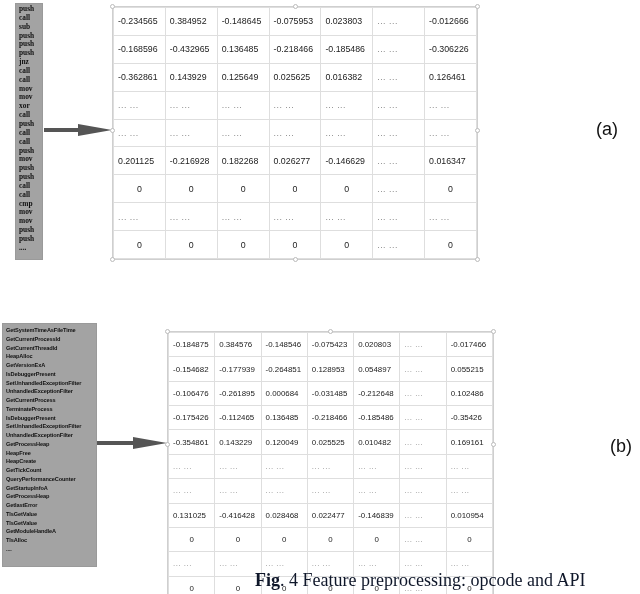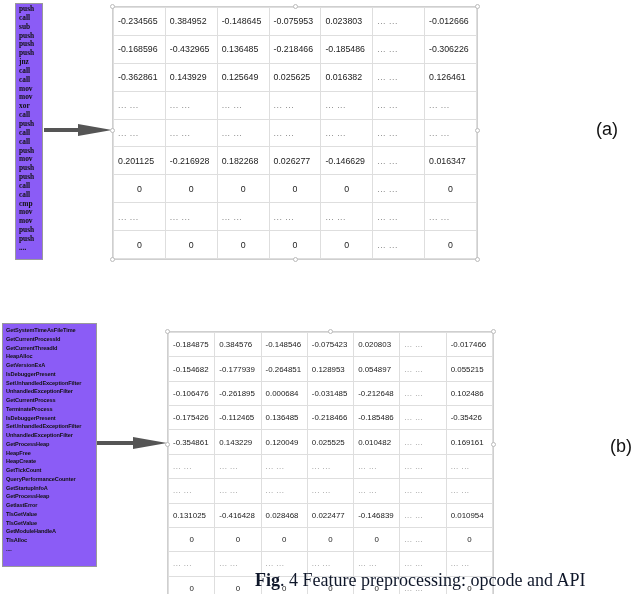--- a/index.html
+++ b/index.html
@@ -1,18 +1,18 @@
 <!DOCTYPE html>
 <html><head>
 <meta charset="utf-8">
 <style>
   html, body { margin: 0; padding: 0; background: #ffffff; }
   body { width: 640px; height: 594px; position: relative; overflow: hidden; font-family: "Liberation Sans", sans-serif; }
 
-  .seq-box { position: absolute; border: 1px solid #9a9a9a; background: #8b5cf6; box-sizing: border-box; }
+  .seq-box { position: absolute; border: 1px solid #9a9a9a; background: #a3a3a3; box-sizing: border-box; }
   .seq-box.opcodes { left: 15px; top: 3px; width: 28px; height: 257px; padding: 1px 0 0 3px; }
   .seq-box.apis { left: 2px; top: 323px; width: 95px; height: 244px; padding: 2px 0 0 3px; }
   .seq-item { display: block; white-space: nowrap; color: #111; }
   .opcodes .seq-item { font-family: "Liberation Serif", serif; font-weight: bold; font-size: 7.4px; line-height: 8.85px; }
   .apis .seq-item { font-family: "Liberation Sans", sans-serif; font-weight: bold; font-size: 5.6px; line-height: 8.75px; letter-spacing: -0.1px; }
 
   .arrow { position: absolute; height: 12px; }
   .arrow .shaft { position: absolute; left: 0; top: 4px; height: 4px; background: #555; }
   .arrow .head { position: absolute; top: 0; width: 0; height: 0; border-top: 6px solid transparent; border-bottom: 6px solid transparent; border-left: 34px solid #555; }
 

